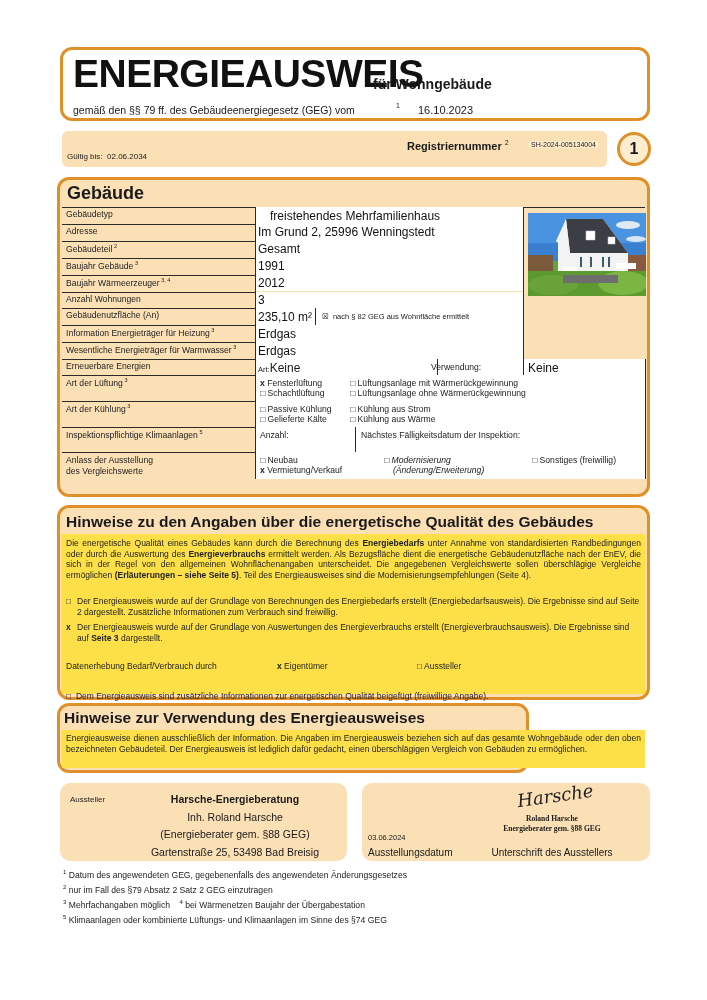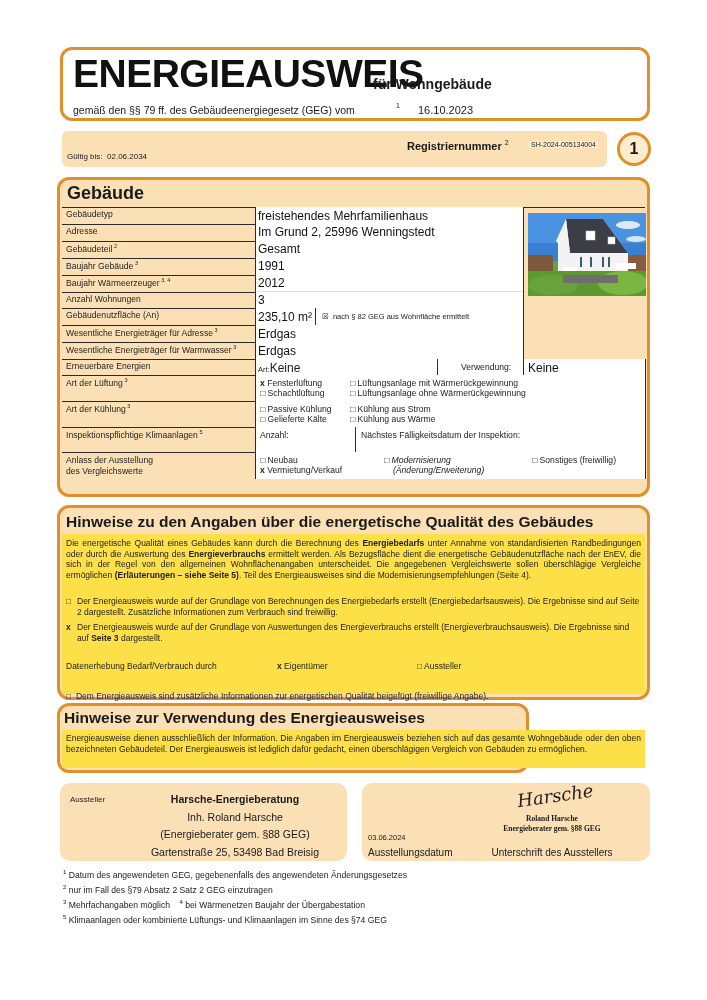--- a/index.html
+++ b/index.html
@@ -65,21 +65,21 @@
   <div class="abs valid"><span>Gültig bis:</span>&nbsp; <span>02.06.2034</span></div>
 </div>
 <div class="abs page-circle">1</div>
 
 <div class="abs section geb">
   <div class="abs sec-title">Gebäude</div>
   <div id="geb-rows">
       <div class="abs grid-line" style="left:2px;top:27px;width:583px;height:1px;"></div>
       <div class="abs row-label" style="left:6px;top:29px;"><span>Gebäudetyp</span></div>
       <div class="abs" style="left:195px;top:27px;width:268px;height:16.9px;background:#fff;"></div>
-      <div class="abs val-text" style="left:198px;top:28.5px;">freistehendes Mehrfamilienhaus</div>
+      <div class="abs val-text" style="left:210px;top:28.5px;">freistehendes Mehrfamilienhaus</div>
       <div class="abs grid-line" style="left:2px;top:43.9px;width:461px;height:1px;"></div>
       <div class="abs row-label" style="left:6px;top:45.9px;"><span>Adresse</span></div>
       <div class="abs" style="left:195px;top:43.9px;width:268px;height:16.9px;background:#fff;"></div>
       <div class="abs val-text" style="left:198px;top:45.4px;">Im Grund 2, 25996 Wenningstedt</div>
       <div class="abs grid-line" style="left:2px;top:60.8px;width:461px;height:1px;"></div>
       <div class="abs row-label" style="left:6px;top:62.8px;"><span>Gebäudeteil</span><sup> 2</sup></div>
       <div class="abs" style="left:195px;top:60.8px;width:268px;height:16.9px;background:#fff;"></div>
       <div class="abs val-text" style="left:198px;top:62.3px;">Gesamt</div>
       <div class="abs grid-line" style="left:2px;top:77.69999999999999px;width:461px;height:1px;"></div>
       <div class="abs row-label" style="left:6px;top:79.69999999999999px;"><span>Baujahr Gebäude</span><sup> 3</sup></div>
@@ -93,35 +93,35 @@
       <div class="abs row-label" style="left:6px;top:113.5px;"><span>Anzahl Wohnungen</span></div>
       <div class="abs" style="left:195px;top:111.5px;width:268px;height:16.9px;background:#fff;"></div>
       <div class="abs val-text" style="left:198px;top:113px;">3</div>
       <div class="abs grid-line" style="left:2px;top:128.4px;width:461px;height:1px;"></div>
       <div class="abs row-label" style="left:6px;top:130.4px;"><span>Gebäudenutzfläche (An)</span></div>
       <div class="abs" style="left:195px;top:128.4px;width:268px;height:16.9px;background:#fff;"></div>
       <div class="abs val-text" style="left:198px;top:129.9px;">235,10 m²</div>
       <div class="abs grid-line" style="left:255px;top:128.4px;width:1px;height:16.9px;"></div>
       <div class="abs small" style="left:262px;top:131.9px;font-size:7.5px;"><span>☒</span><span>&nbsp; nach § 82 GEG aus Wohnfläche ermittelt</span></div>
       <div class="abs grid-line" style="left:2px;top:145.3px;width:461px;height:1px;"></div>
-      <div class="abs row-label" style="left:6px;top:147.3px;"><span>Wesentliche Energieträger für Adresse</span><sup> 3</sup></div>
+      <div class="abs row-label" style="left:6px;top:147.3px;"><span>Information Energieträger für Heizung</span><sup> 3</sup></div>
       <div class="abs" style="left:195px;top:145.3px;width:268px;height:16.9px;background:#fff;"></div>
       <div class="abs val-text" style="left:198px;top:146.8px;">Erdgas</div>
       <div class="abs grid-line" style="left:2px;top:162.20000000000002px;width:461px;height:1px;"></div>
       <div class="abs row-label" style="left:6px;top:164.20000000000002px;"><span>Wesentliche Energieträger für Warmwasser</span><sup> 3</sup></div>
       <div class="abs" style="left:195px;top:162.20000000000002px;width:268px;height:16.9px;background:#fff;"></div>
       <div class="abs val-text" style="left:198px;top:163.70000000000002px;">Erdgas</div>
       <div class="abs grid-line" style="left:2px;top:179.10000000000002px;width:461px;height:1px;"></div>
       <div class="abs grid-line" style="left:195px;top:27px;width:1px;height:152.10000000000002px;"></div>
       <div class="abs grid-line" style="left:463px;top:27px;width:1px;height:152.10000000000002px;"></div>
       <div class="abs row-label" style="left:6px;top:181.10000000000002px;"><span>Erneuerbare Energien</span></div>
       <div class="abs" style="left:195px;top:179.10000000000002px;width:390px;height:16px;background:#fff;"></div>
       <div class="abs" style="left:198px;top:181.10000000000002px;font-size:7.5px;"><span>Art:</span><span style="font-size: 12px;">Keine</span></div>
       <div class="abs grid-line" style="left:377px;top:179.10000000000002px;width:1px;height:16px;"></div>
-      <div class="abs small" style="left:401px;top:182.10000000000002px;">Verwendung:</div>
+      <div class="abs small" style="left:371px;top:182.10000000000002px;">Verwendung:</div>
       <div class="abs grid-line" style="left:463px;top:179.10000000000002px;width:1px;height:16px;"></div>
       <div class="abs val-text" style="left:468px;top:180.60000000000002px;">Keine</div>
       <div class="abs grid-line" style="left:2px;top:195.10000000000002px;width:583px;height:1px;"></div>
       <div class="abs row-label" style="left:6px;top:197.10000000000002px;"><span>Art der Lüftung</span><sup> 3</sup></div>
       <div class="abs" style="left:195px;top:195.10000000000002px;width:390px;height:26px;background:#fff;"></div>
       <div class="abs small" style="left:200px;top:198.10000000000002px;"><span style="font-weight: bold;">x</span><span> Fensterlüftung</span></div>
       <div class="abs small" style="left:290px;top:198.10000000000002px;"><span>□</span><span> Lüftungsanlage mit Wärmerückgewinnung</span></div>
       <div class="abs small" style="left:200px;top:208.10000000000002px;"><span>□</span><span> Schachtlüftung</span></div>
       <div class="abs small" style="left:290px;top:208.10000000000002px;"><span>□</span><span> Lüftungsanlage ohne Wärmerückgewinnung</span></div>
       <div class="abs grid-line" style="left:2px;top:221.10000000000002px;width:583px;height:1px;"></div>

